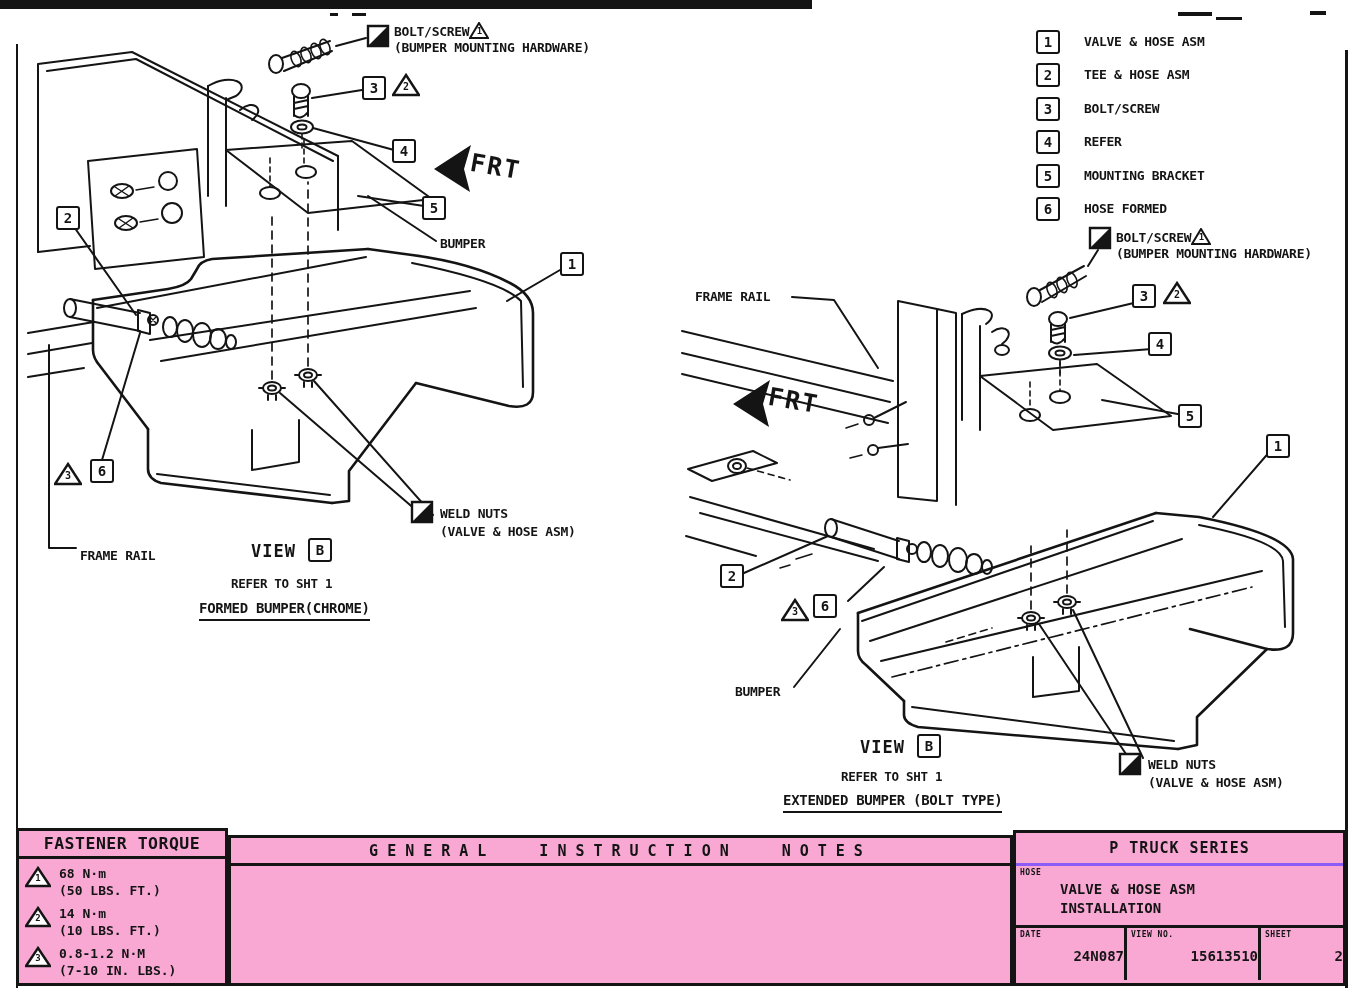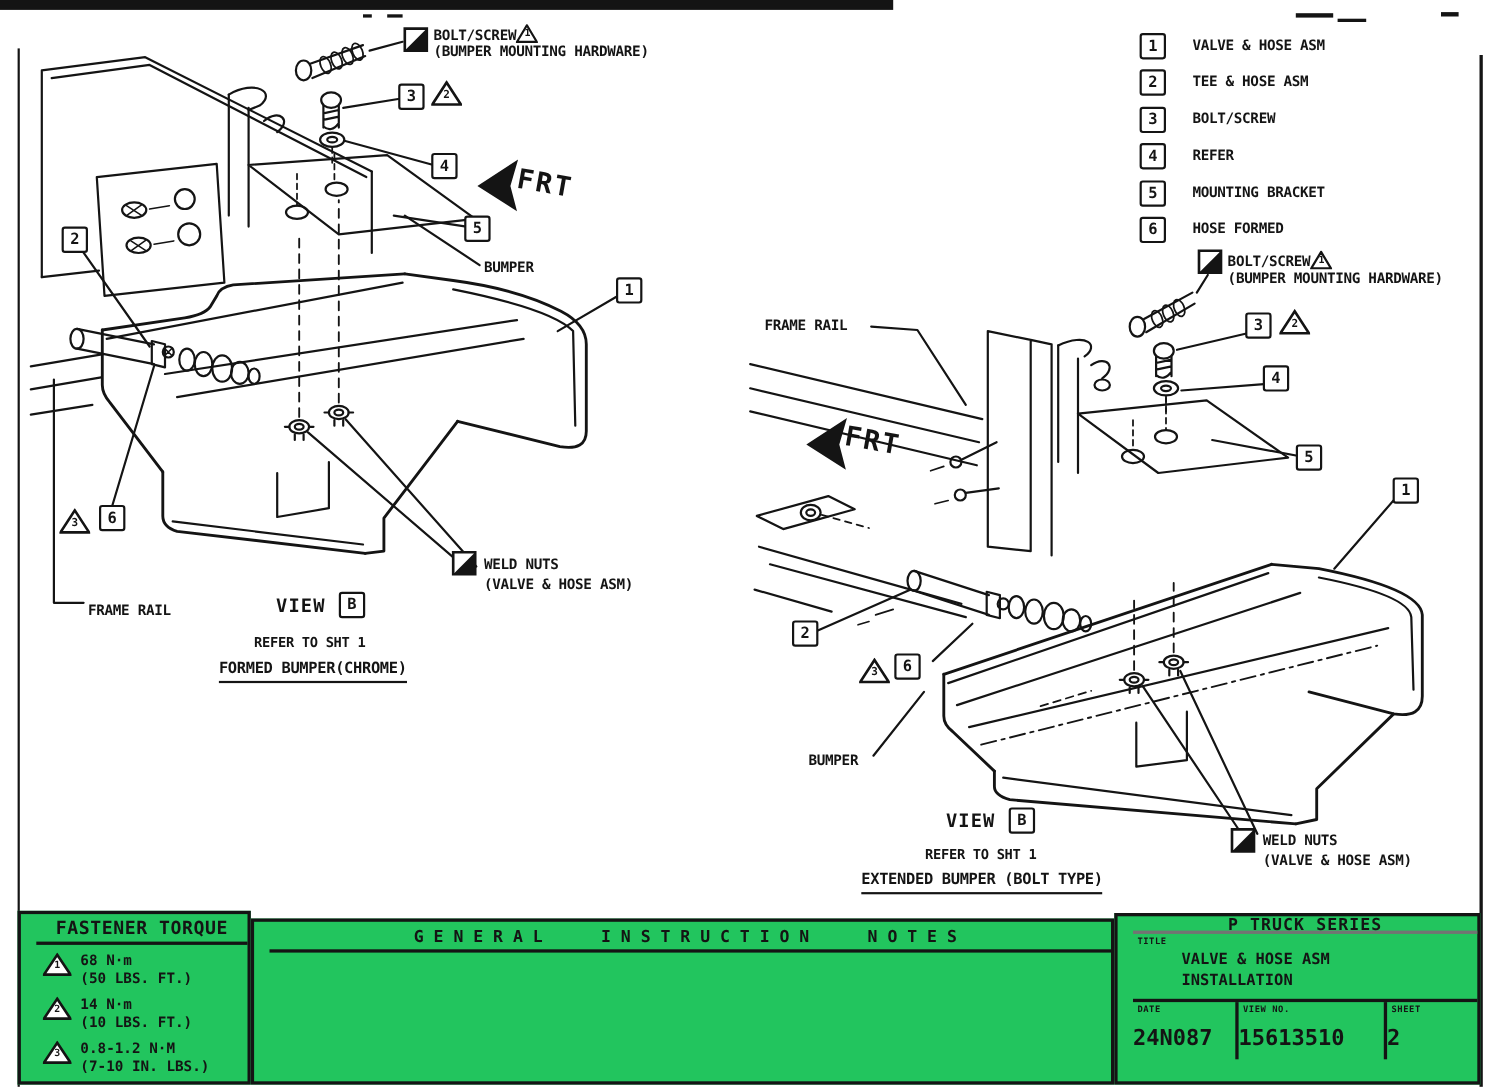--- a/index.html
+++ b/index.html
@@ -27,48 +27,48 @@
   .tri-inline { position:relative; display:inline-block; width:20px; height:17px; vertical-align:-3px; }
   .tri-inline svg { position:absolute; left:0; top:0; }
   .tri-inline .tnum { position:absolute; left:0; top:4px; width:100%; text-align:center;
                       font-size:9px; font-weight:bold; }
 
   .flag { position:absolute; z-index:3; }
 
   .callout-note { position:absolute; z-index:3; font-weight:bold; font-size:13px; letter-spacing:-0.3px; white-space:nowrap; }
 
   
-  .panel { position:absolute; z-index:4; background:#22c55e; border:3px solid #141414;padding-left:14px; }
+  .panel { position:absolute; z-index:4; background:#f9a8d4; border:3px solid #141414; }
   #torque-panel { left:16px; top:828px; width:212px; height:158px; }
   #torque-panel .hdr { height:28px; border-bottom:3px solid #141414; display:flex; align-items:center;
                        justify-content:center; font-weight:bold; font-size:16.5px; letter-spacing:0.5px; }
   .trow { display:flex; margin:6px 4px 0 6px; }
   .trow .ticon { width:34px; padding-top:1px; position:relative; }
   .trow .ttxt { font-weight:bold; font-size:13px; line-height:17px; }
   .torq-tri { position:relative; width:26px; height:22px; display:inline-block; }
   .torq-tri svg { position:absolute; left:0; top:0; }
   .torq-tri .tnum { position:absolute; left:0; top:7px; width:100%; text-align:center; font-size:9px; font-weight:bold; }
 
   #notes-panel { left:228px; top:835px; width:785px; height:151px; }
   #notes-panel .hdr { height:28px; border-bottom:3px solid #141414; display:flex; align-items:center;
                       justify-content:center; font-weight:bold; font-size:15px;
                       letter-spacing:9px; word-spacing:26px; }
 
   #title-block { left:1013px; top:830px; width:333px; height:156px; }
-  #title-block .series { height:16px; border-bottom:3px solid #737373; display:flex; align-items:center;
+  #title-block .series { height:33px; border-bottom:3px solid #8b5cf6; display:flex; align-items:center;
                          justify-content:center; font-weight:bold; font-size:15px; letter-spacing:1px; }
   #title-block .title-area { position:relative; height:62px; border-bottom:3px solid #141414; }
   .micro { position:absolute; left:4px; top:2px; font-size:8px; font-weight:bold; letter-spacing:0.5px; }
   #title-block .title-lines { padding:14px 0 0 44px; font-weight:bold; font-size:14px; line-height:19px; }
   #title-block .bottom-row { display:flex; height:52px; }
   #title-block .cell { position:relative; border-right:3px solid #141414; }
   #title-block .cell:last-child { border-right:none; }
-  #title-block .cell .val { position:absolute; left:0; top:20px; width:100%; text-align:left;
-                            font-weight:bold; font-size:20px; }
-  .cell-date { width:96px;text-decoration:underline; } .cell-part { flex:1; } .cell-sheet { width:82px; }
+  #title-block .cell .val { position:absolute; left:0; top:20px; width:100%; text-align:right;
+                            font-weight:bold; font-size:14px; }
+  .cell-date { width:111px;text-decoration:underline; } .cell-part { flex:1; } .cell-sheet { width:82px; }
 
   .edge { position:absolute; background:#141414; z-index:0; }
 </style>
 </head>
 <body>
 
 <div id="sheet">
 
   <div class="edge" style="left:0;top:0;width:812px;height:9px;"></div>
   <div class="edge" style="left:330px;top:13px;width:8px;height:3px;"></div>
@@ -397,21 +397,21 @@
   </div>
 
   <div class="panel" id="notes-panel">
     <div class="hdr">GENERAL INSTRUCTION NOTES</div>
     <div></div>
   </div>
 
   <div class="panel" id="title-block">
     <div class="series">P TRUCK SERIES</div>
     <div class="title-area">
-      <span class="micro">TITLE</span>
+      <span class="micro">HOSE</span>
       <div class="title-lines">
         <span>VALVE &amp; HOSE ASM</span><br>
         <span>INSTALLATION</span>
       </div>
     </div>
     <div class="bottom-row">
       <div class="cell cell-date">
         <span class="micro">DATE</span>
         <span class="val">24N087</span>
       </div>

